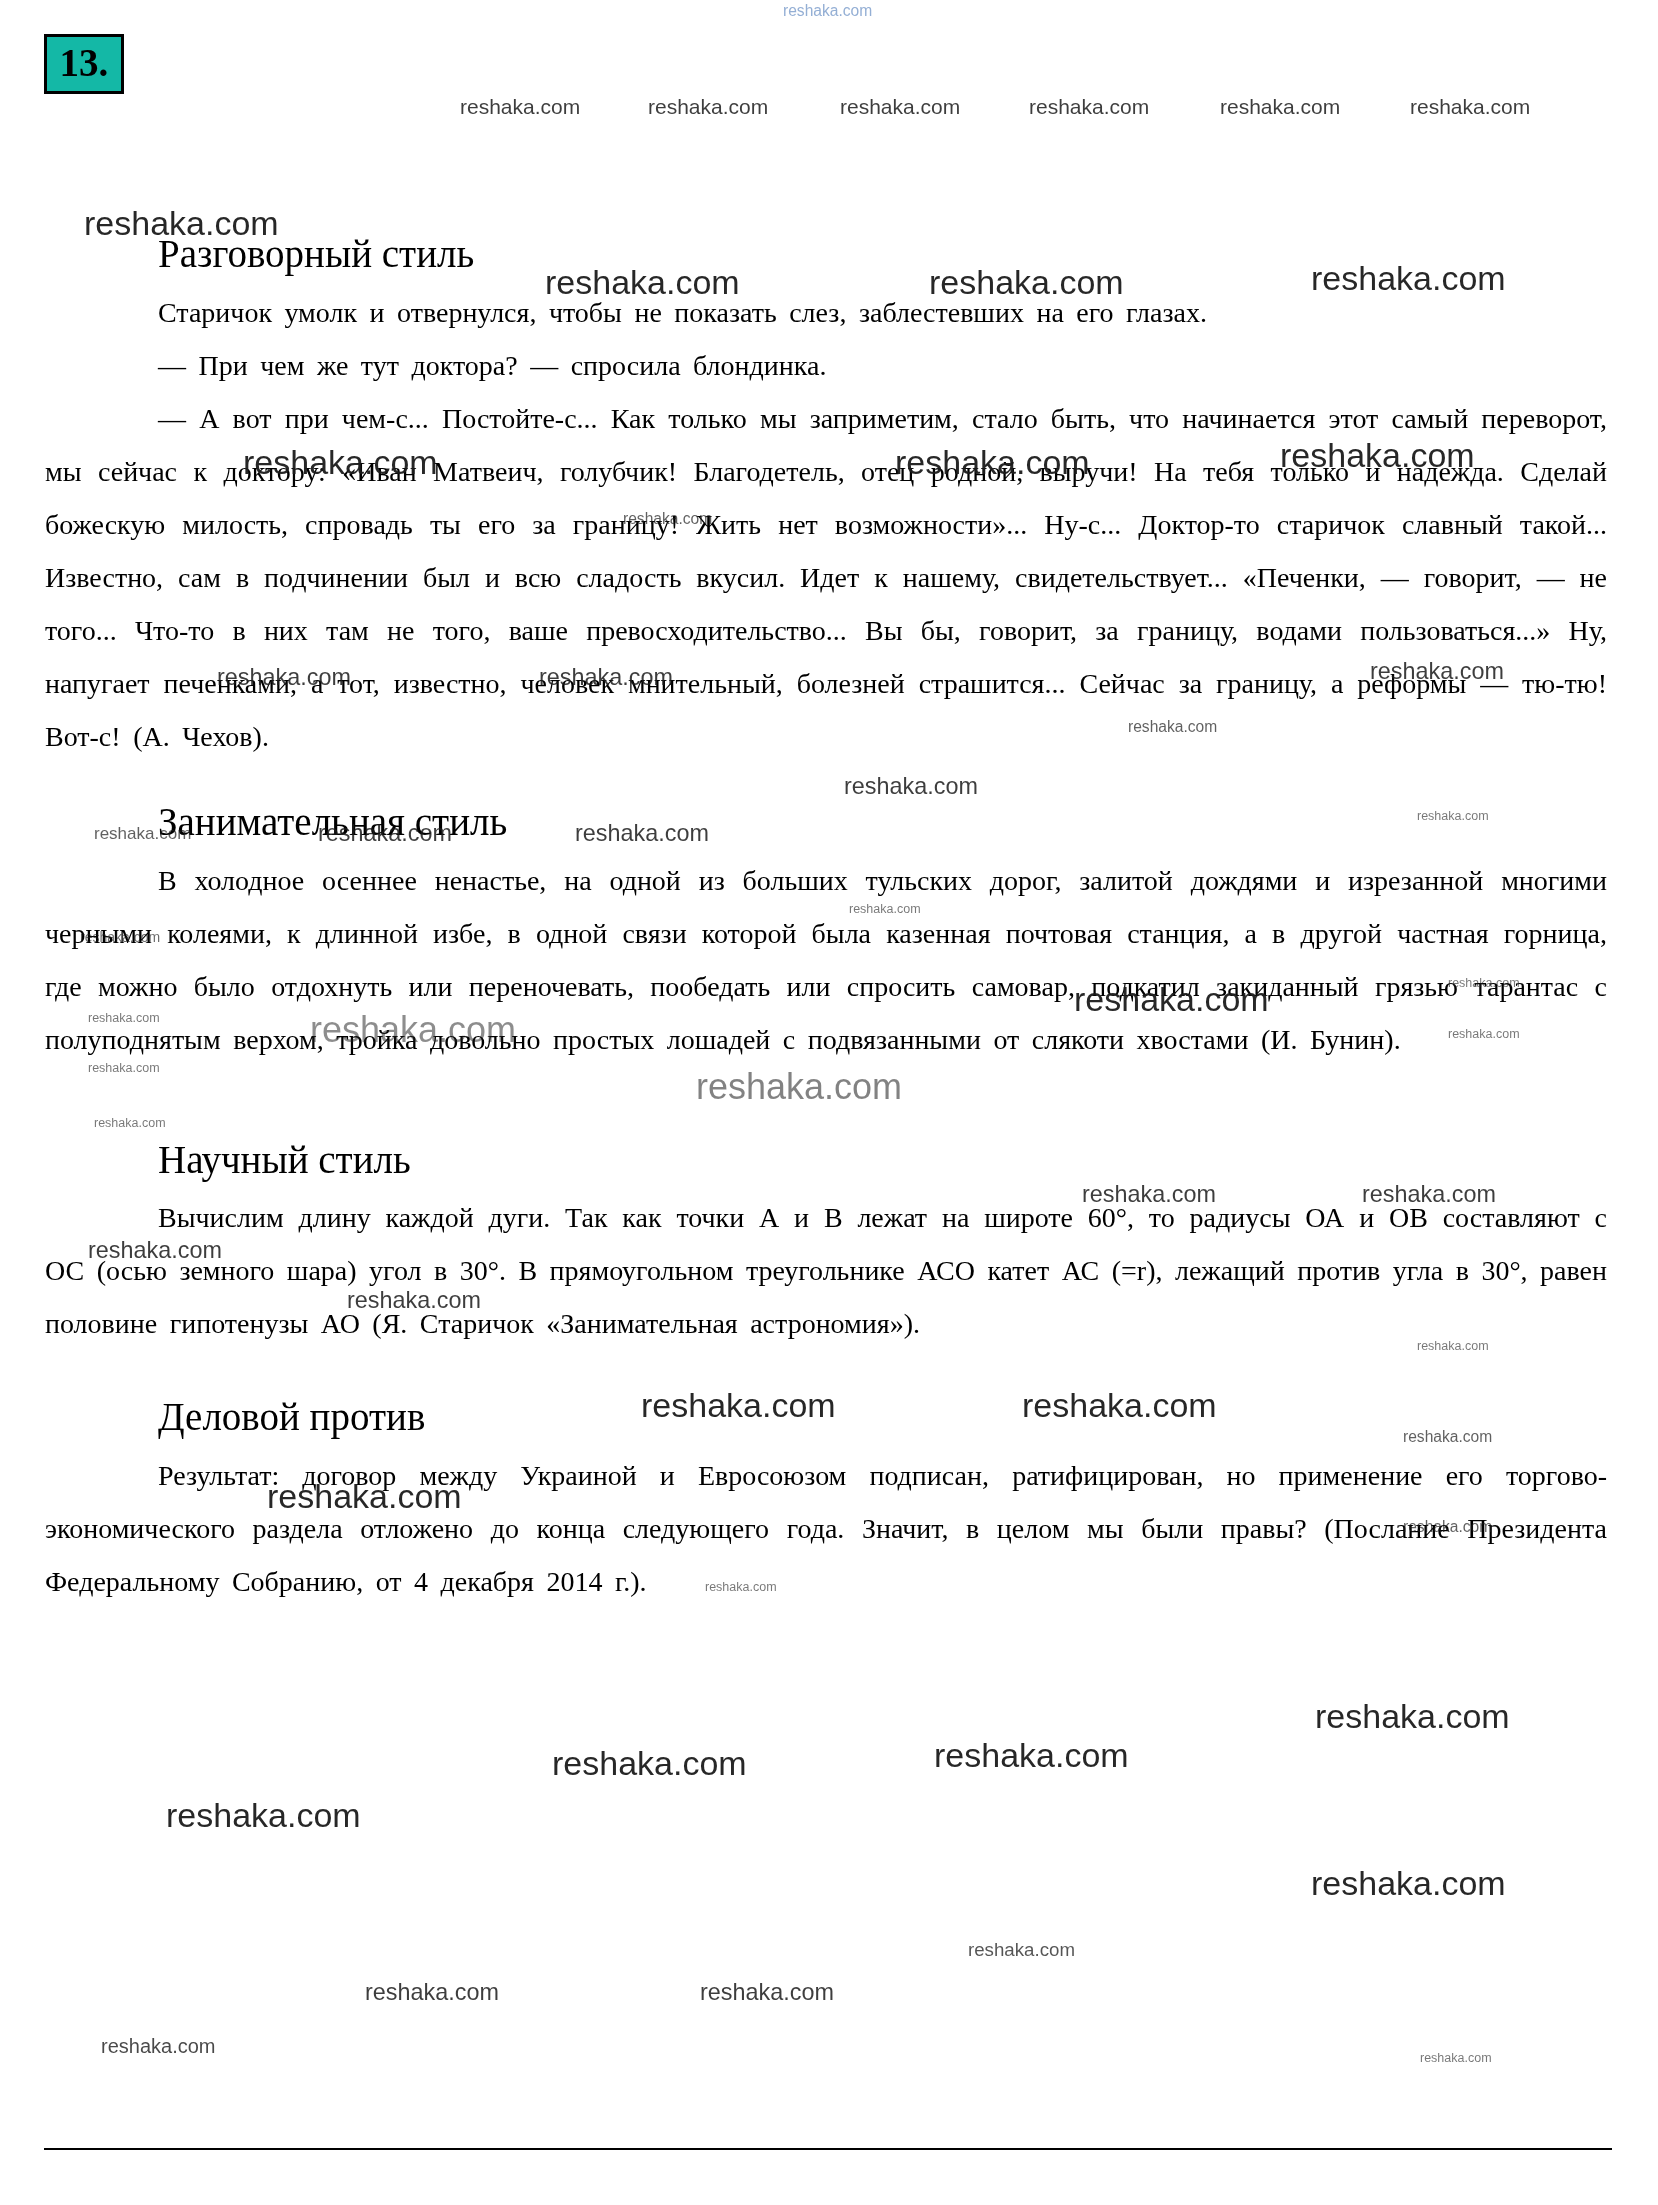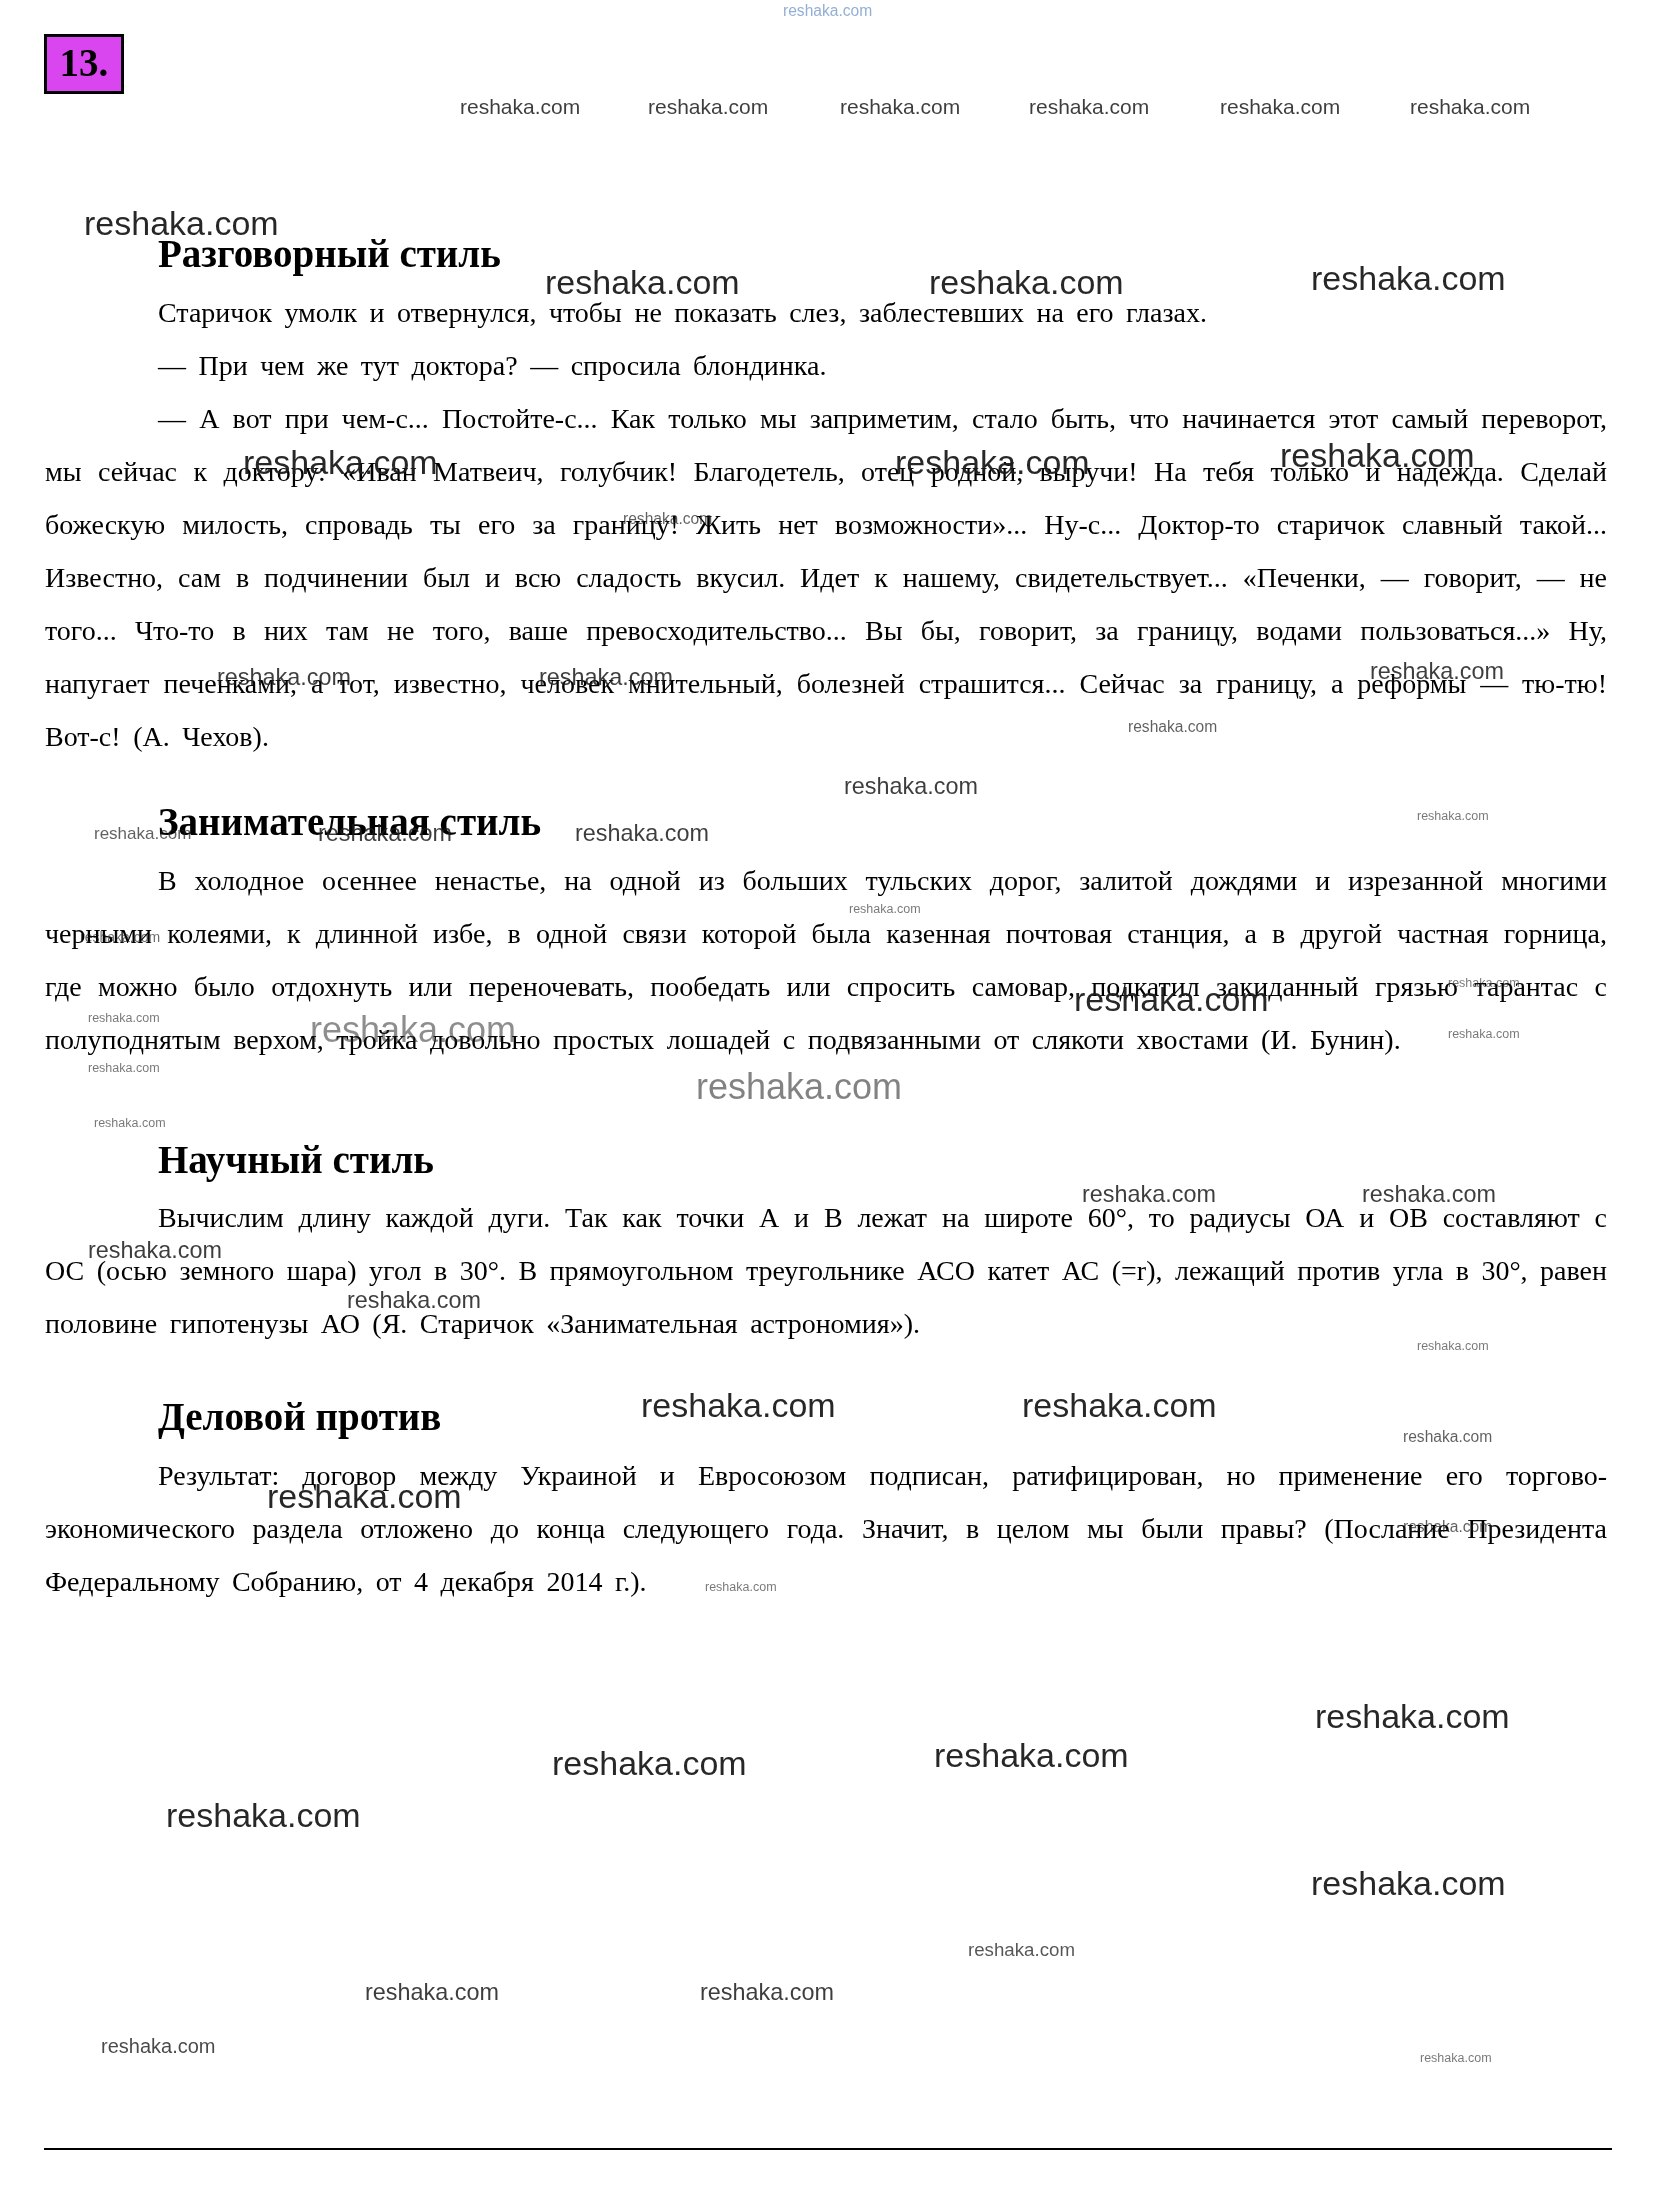--- a/index.html
+++ b/index.html
@@ -15,41 +15,41 @@
   }
   .page-number-box {
     position: absolute;
     left: 44px;
     top: 34px;
     border: 3.1px solid #000;
     padding: 0 12.5px 3.1px 12.5px;
     font-weight: 700;
     font-size: 39px;
     line-height: 51px;
-    background: #d946ef;
+    background: #14b8a6;
     z-index: 2;
   }
   .watermark-layer { position: absolute; inset: 0; z-index: 3; pointer-events: none; }
   .watermark {
     position: absolute;
     font-family: "Liberation Sans", "DejaVu Sans", sans-serif;
     color: #1b1b1b;
     white-space: nowrap;
     mix-blend-mode: multiply;
   }
   .content {
     position: absolute;
     left: 45px;
     top: 230px;
     width: 1562px;
     z-index: 2;
   }
   .section-heading {
     font-size: 39px;
-    font-weight: 700;
+    font-weight: 400;
     line-height: 48px;
     margin: 0 0 7.8px 113px;
   }
   .section + .section { margin-top: 35px; }
   .section:nth-of-type(3) { margin-top: 70px; }
   .section:nth-of-type(4) { margin-top: 43px; }
   .para {
     margin: 0;
     font-size: 28px;
     line-height: 53px;

